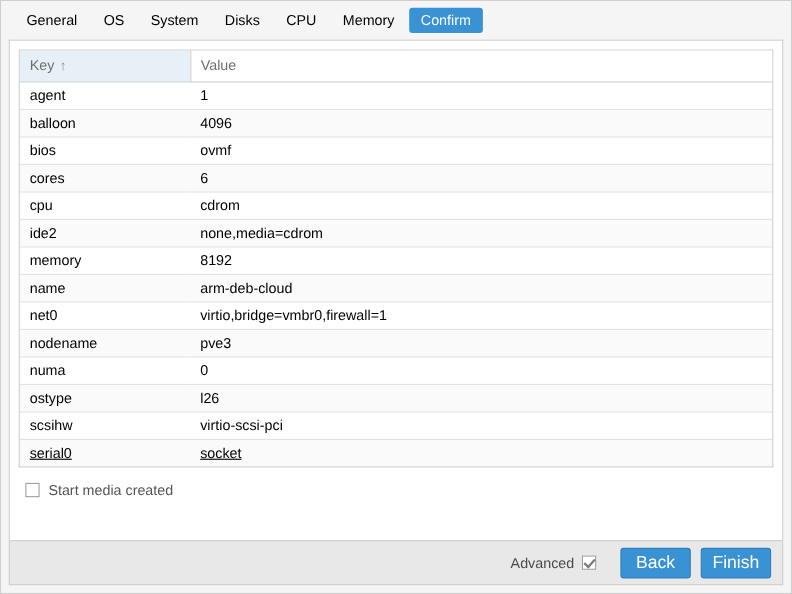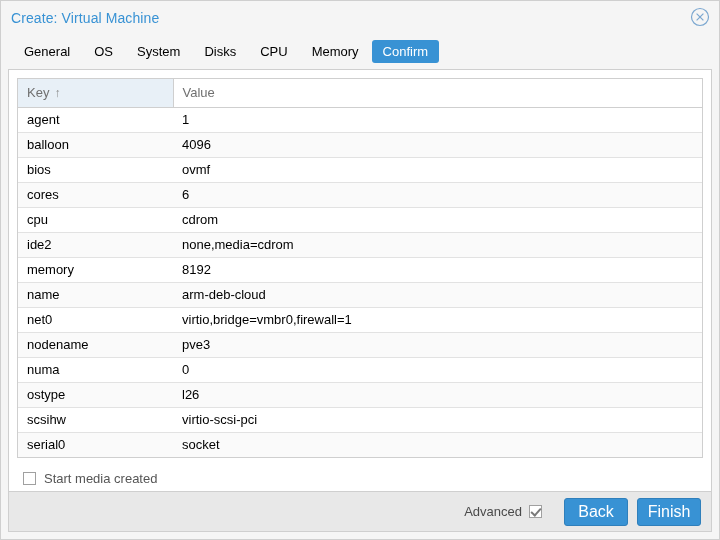--- a/index.html
+++ b/index.html
@@ -138,20 +138,21 @@
     margin-top: 20px;
   }
   table.grid tr:nth-child(even) td {
     background: #fafafa;
   }
   table.grid tr:nth-child(odd) td {
     background: #ffffff;
   }
   table.grid tr:last-child td {
     border-bottom: none;
+    text-decoration: underline;
   }
 
   
   .startrow {
     display: flex;
     align-items: center;
     padding: 13px 0 0 14px;
   }
   .cb {
     width: 13px;
@@ -215,30 +216,20 @@
     cursor: pointer;
     box-sizing: border-box;
     line-height: 16px;
   }
 </style>
 </head>
 <body>
 
 <div class="dialog">
 
-  <div class="titlebar">
-    <span class="title-text">Create: Virtual Machine</span>
-    <span class="close-icon">
-      <svg width="20" height="20" viewBox="0 0 20 20">
-        <circle cx="10" cy="10" r="8.5" fill="none" stroke="#7ba7d0" stroke-width="1.2"></circle>
-        <line x1="6.6" y1="6.6" x2="13.4" y2="13.4" stroke="#7ba7d0" stroke-width="1.2"></line>
-        <line x1="13.4" y1="6.6" x2="6.6" y2="13.4" stroke="#7ba7d0" stroke-width="1.2"></line>
-      </svg>
-    </span>
-  </div>
 
   <div class="tabbar">
     <div class="tab">General</div>
     <div class="tab">OS</div>
     <div class="tab">System</div>
     <div class="tab">Disks</div>
     <div class="tab">CPU</div>
     <div class="tab">Memory</div>
     <div class="tab active">Confirm</div>
   </div>

